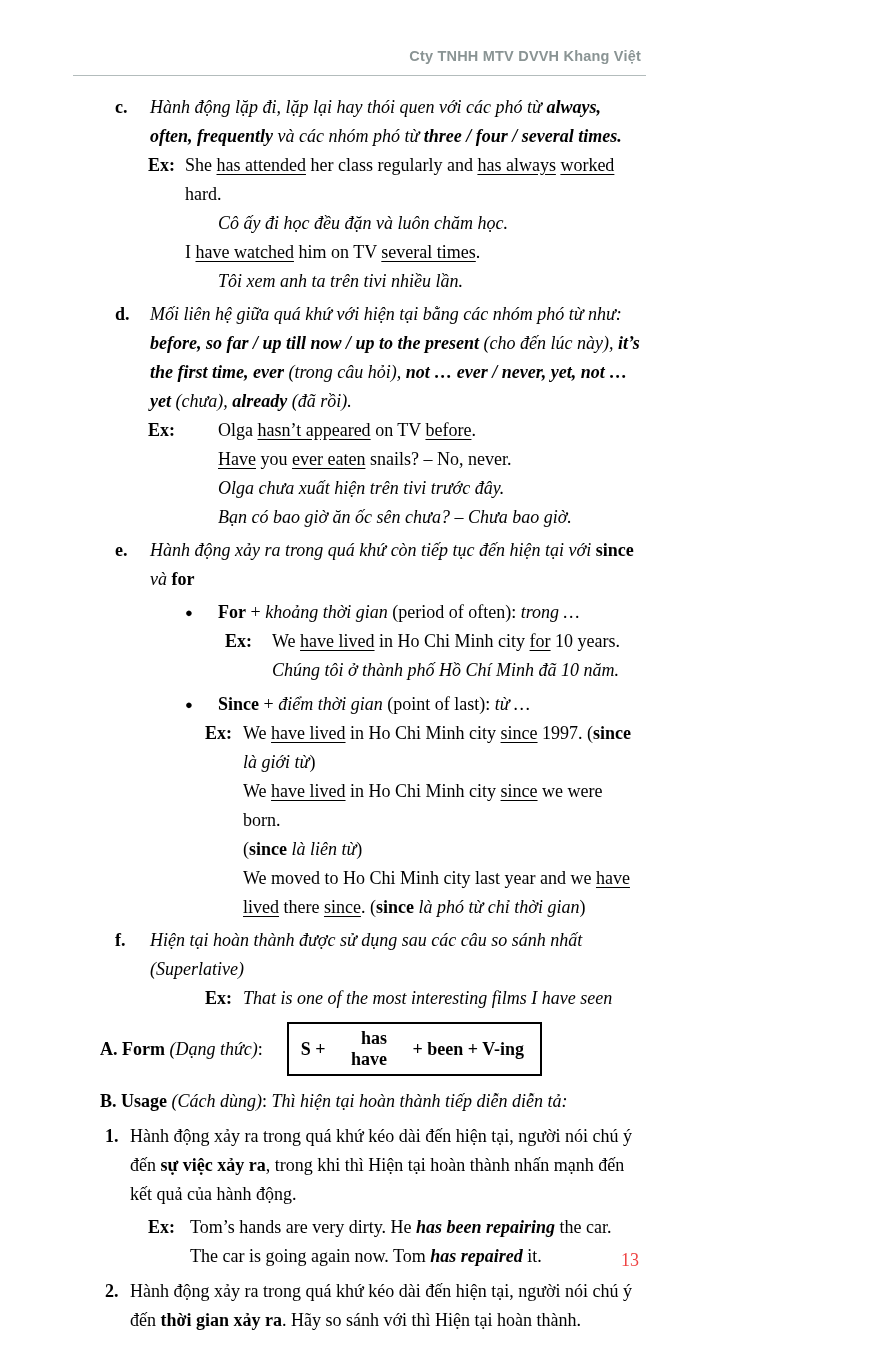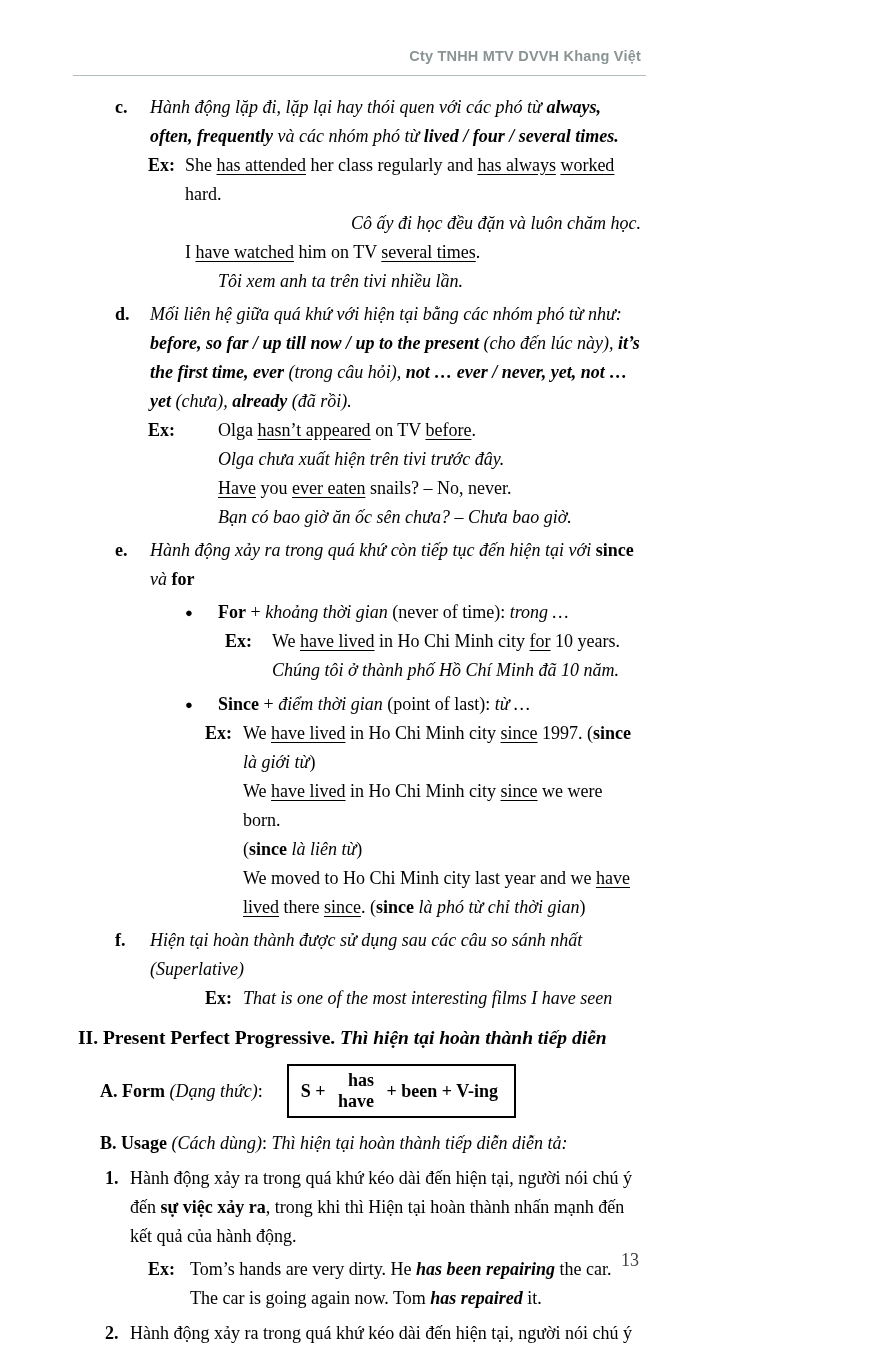--- a/index.html
+++ b/index.html
@@ -38,57 +38,56 @@
   }
   .form-box{
     display:inline-flex;align-items:center;
     border:2px solid #000;
     padding:4px 16px 4px 12px;
     margin-left:24px;
     font-weight:bold;
     white-space:pre;
     gap:4px;
   }
-  .fb-col{display:inline-flex;flex-direction:column;line-height:21px;margin:0 4px;}
+  .fb-col{display:inline-flex;flex-direction:column;line-height:21px;margin:0 17px;}
   .footer{
     position:absolute;top:1250px;right:77px;
-    font-size:18px;color:#404040;
+    font-size:18px;color:#ef4444;
   }
 </style>
 </head>
 <body>
 
 <div class="page">
   <div class="header">Cty TNHH MTV DVVH Khang Việt</div>
   <div class="header-rule"></div>
 
   <div class="content">
     <div>
-        <div class="line" style="padding-left: 75px;"><span class="label bd" style="left: 40px;">c.</span><span class="it">Hành động lặp đi, lặp lại hay thói quen với các phó từ </span><span class="bd it">always, often, frequently</span><span class="it"> và các nhóm phó từ </span><span class="bd it">lived / four / several times.</span></div>
+        <div class="line" style="padding-left: 75px;"><span class="label bd" style="left: 40px;">c.</span><span class="it">Hành động lặp đi, lặp lại hay thói quen với các phó từ </span><span class="bd it">always, often, frequently</span><span class="it"> và các nhóm phó từ </span><span class="bd it">three / four / several times.</span></div>
         <div class="line" style="padding-left: 110px;"><span class="label bd" style="left: 73px;">Ex:</span><span>She </span><span class="un">has attended</span><span> her class regularly and </span><span class="un">has always</span><span> </span><span class="un">worked</span><span> hard.</span></div>
-        <div class="line" style="padding-left: 143px; text-align: right;"><span class="it">Cô ấy đi học đều đặn và luôn chăm học.</span></div>
+        <div class="line" style="padding-left: 143px;"><span class="it">Cô ấy đi học đều đặn và luôn chăm học.</span></div>
         <div class="line" style="padding-left: 110px;"><span>I </span><span class="un">have watched</span><span> him on TV </span><span class="un">several times</span><span>.</span></div>
         <div class="line" style="padding-left: 143px; font-family: Liberation Serif, serif;"><span class="it">Tôi xem anh ta trên tivi nhiều lần.</span></div>
         <div class="line" style="padding-left: 75px; margin-top: 4px;"><span class="label bd" style="left: 40px;">d.</span><span class="it">Mối liên hệ giữa quá khứ với hiện tại bằng các nhóm phó từ như: </span><span class="bd it">before, so far / up till now / up to the present </span><span class="it">(cho đến lúc này), </span><span class="bd it">it’s the first time, ever </span><span class="it">(trong câu hỏi), </span><span class="bd it">not … ever / never, yet, not … yet </span><span class="it">(chưa), </span><span class="bd it">already </span><span class="it">(đã rồi).</span></div>
         <div class="line" style="padding-left: 143px;"><span class="label bd" style="left: 73px;">Ex:</span><span>Olga </span><span class="un">hasn’t appeared</span><span> on TV </span><span class="un">before</span><span>.</span></div>
+        <div class="line" style="padding-left: 143px;"><span class="un">Have</span><span> you </span><span class="un">ever eaten</span><span> snails? – No, never.</span></div>
         <div class="line" style="padding-left: 143px;"><span class="it">Olga chưa xuất hiện trên tivi trước đây.</span></div>
-        <div class="line" style="padding-left: 143px;"><span class="un">Have</span><span> you </span><span class="un">ever eaten</span><span> snails? – No, never.</span></div>
         <div class="line" style="padding-left: 143px;"><span class="it">Bạn có bao giờ ăn ốc sên chưa? – Chưa bao giờ.</span></div>
         <div class="line" style="padding-left: 75px; margin-top: 4px;"><span class="label bd" style="left: 40px;">e.</span><span class="it">Hành động xảy ra trong quá khứ còn tiếp tục đến hiện tại với </span><span class="bd">since</span><span class="it"> và </span><span class="bd">for</span></div>
-        <div class="line" style="padding-left: 143px; margin-top: 4px;"><span class="label dot" style="left: 110px;">●</span><span class="bd">For</span><span> + </span><span class="it">khoảng thời gian</span><span> (never of time): </span><span class="it">trong …</span></div>
+        <div class="line" style="padding-left: 143px; margin-top: 4px;"><span class="label dot" style="left: 110px;">●</span><span class="bd">For</span><span> + </span><span class="it">khoảng thời gian</span><span> (period of often): </span><span class="it">trong …</span></div>
         <div class="line" style="padding-left: 197px;"><span class="label bd" style="left: 150px;">Ex:</span><span>We </span><span class="un">have lived</span><span> in Ho Chi Minh city </span><span class="un">for</span><span> 10 years.</span></div>
         <div class="line" style="padding-left: 197px;"><span class="it">Chúng tôi ở thành phố Hồ Chí Minh đã 10 năm.</span></div>
         <div class="line" style="padding-left: 143px; margin-top: 5px;"><span class="label dot" style="left: 110px;">●</span><span class="bd">Since</span><span> + </span><span class="it">điểm thời gian</span><span> (point of last): </span><span class="it">từ …</span></div>
         <div class="line" style="padding-left: 168px;"><span class="label bd" style="left: 130px;">Ex:</span><span>We </span><span class="un">have lived</span><span> in Ho Chi Minh city </span><span class="un">since</span><span> 1997. (</span><span class="bd">since</span><span class="it"> là giới từ</span><span>)</span></div>
         <div class="line" style="padding-left: 168px;"><span>We </span><span class="un">have lived</span><span> in Ho Chi Minh city </span><span class="un">since</span><span> we were born.</span></div>
         <div class="line" style="padding-left: 168px;"><span>(</span><span class="bd">since</span><span class="it"> là liên từ</span><span>)</span></div>
         <div class="line" style="padding-left: 168px;"><span>We moved to Ho Chi Minh city last year and we </span><span class="un">have lived</span><span> there </span><span class="un">since</span><span>. (</span><span class="bd">since</span><span class="it"> là phó từ chỉ thời gian</span><span>)</span></div>
         <div class="line" style="padding-left: 75px; margin-top: 4px;"><span class="label bd" style="left: 40px;">f.</span><span class="it">Hiện tại hoàn thành được sử dụng sau các câu so sánh nhất (Superlative)</span></div>
         <div class="line" style="padding-left: 168px;"><span class="label bd" style="left: 130px;">Ex:</span><span class="it">That is one of the most interesting films I have seen</span></div>
-        <div class="line heading" style="padding-left: 3px; margin-top: 8px;"><span class="bd">II. Present Perfect Progressive. </span><span class="bd it">Thì hiện tại hoàn thành tiếp diễn</span></div>
       </div>
 
     <div class="formline">
       <span><span class="bd">A. Form </span><span class="it">(Dạng thức)</span><span>: </span></span>
       <span class="form-box"><span>S + </span><span class="fb-col"><span>has</span><span>have</span></span><span> + been + V-ing</span></span>
     </div>
 
     <div>
         <div class="line" style="padding-left: 25px; margin-top: 1px;"><span class="bd">B. Usage </span><span class="it">(Cách dùng)</span><span>: </span><span class="it">Thì hiện tại hoàn thành tiếp diễn diễn tả:</span></div>
         <div class="line" style="padding-left: 55px; margin-top: 6px;"><span class="label bd" style="left: 30px;">1.</span><span>Hành động xảy ra trong quá khứ kéo dài đến hiện tại, người nói chú ý đến </span><span class="bd">sự việc xảy ra</span><span>, trong khi thì Hiện tại hoàn thành nhấn mạnh đến kết quả của hành động.</span></div>

